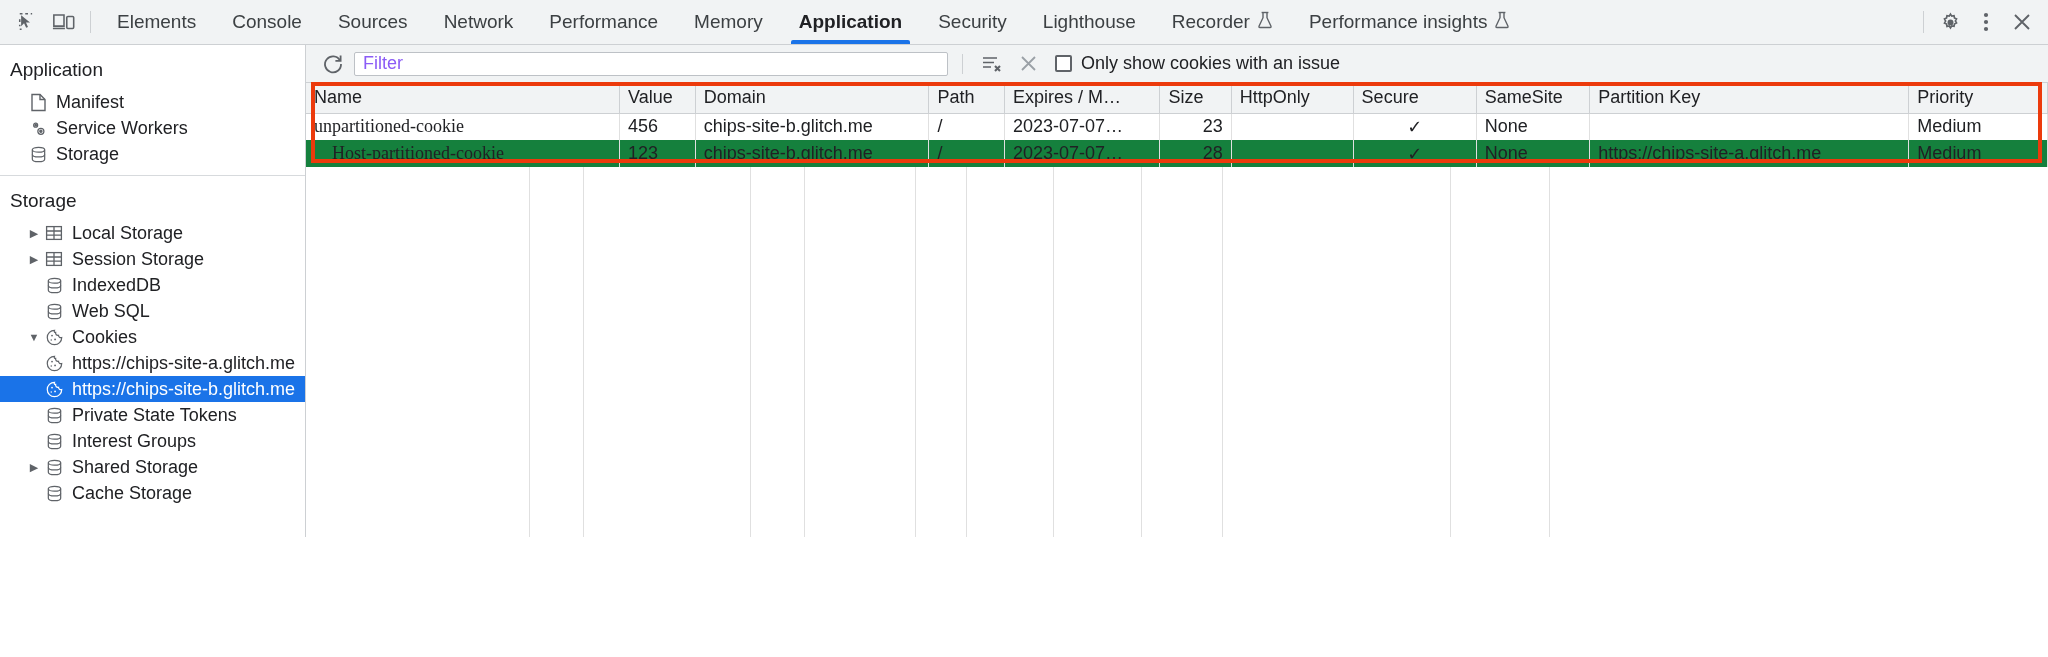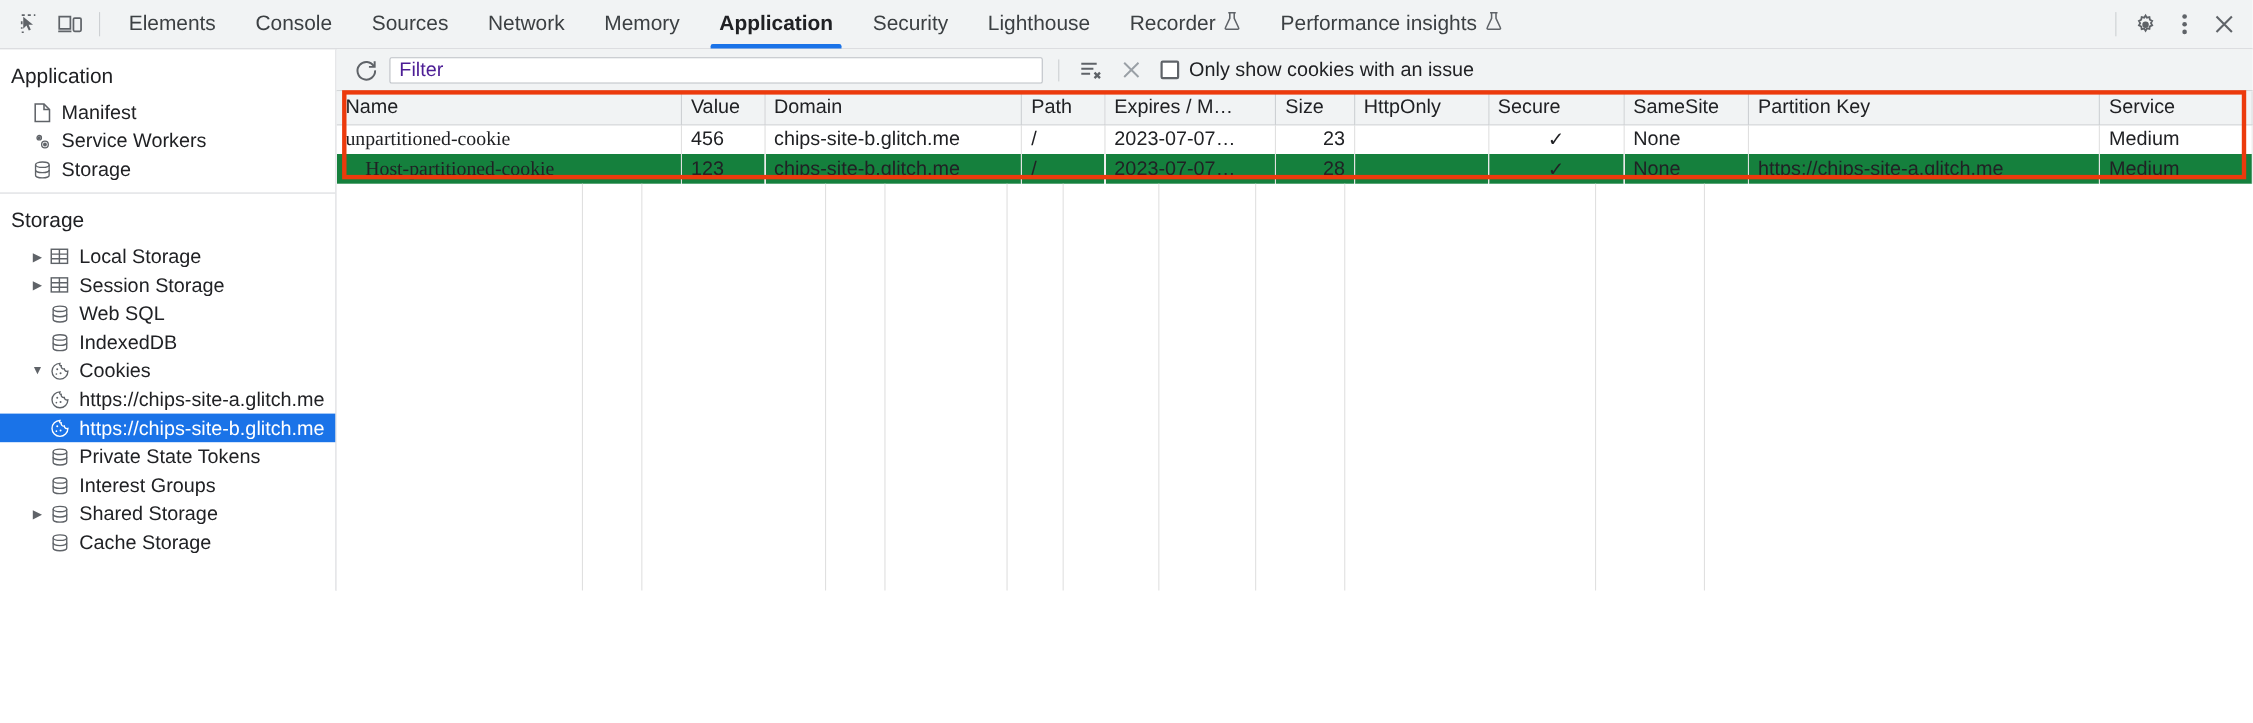--- a/index.html
+++ b/index.html
@@ -96,21 +96,21 @@
     gap: 6px;
   }
   .refresh-btn { width: 30px; height: 26px; display: flex; align-items: center; justify-content: center; color: #5f6368; }
   .filter-input {
     flex: 0 1 594px; height: 24px;
     background: #ffffff;
     border: 1px solid #bdc1c6;
     border-radius: 2px;
     display: flex; align-items: center;
     padding: 0 8px;
-    font-size: 18px; color: #4c1d95;
+    font-size: 18px; color: #8b5cf6;
   }
   .fb-sep { width: 1px; height: 20px; background: #cdd0d3; margin: 0 8px; }
   .fb-icon { width: 30px; height: 26px; display: flex; align-items: center; justify-content: center; color: #5f6368; }
   .fb-icon.dim { color: #9aa0a6; }
   .chk-wrap { display: flex; align-items: center; gap: 9px; margin-left: 6px; }
   .chk {
     width: 17px; height: 17px; border: 2px solid #5f6368; border-radius: 2px; background: #fff;
   }
   .chk-label { font-size: 18px; color: #202124; white-space: nowrap; }
 
@@ -181,20 +181,23 @@
       <div class="tab">
           <span>Console</span>
         </div>
       <div class="tab">
           <span>Sources</span>
         </div>
       <div class="tab">
           <span>Network</span>
         </div>
       <div class="tab">
+          <span>Performance</span>
+        </div>
+      <div class="tab">
           <span>Memory</span>
         </div>
       <div class="tab active">
           <span>Application</span>
         </div>
       <div class="tab">
           <span>Security</span>
         </div>
       <div class="tab">
           <span>Lighthouse</span>
@@ -311,33 +314,33 @@
 
         <div class="side-item indent-1">
           <span class="twisty empty">▶</span>
           <span class="side-icon">
             <svg width="19" height="19" viewBox="0 0 20 20" fill="none" stroke="#5f6368" stroke-width="1.3">
               <ellipse cx="10" cy="5" rx="6.5" ry="2.6"></ellipse>
               <path d="M3.5 5v10c0 1.4 2.9 2.6 6.5 2.6s6.5-1.2 6.5-2.6V5"></path>
               <path d="M3.5 10c0 1.4 2.9 2.6 6.5 2.6s6.5-1.2 6.5-2.6"></path>
             </svg>
           </span>
+          <span>IndexedDB</span>
+        </div>
+
+        <div class="side-item indent-1">
+          <span class="twisty empty">▶</span>
+          <span class="side-icon">
+            <svg width="19" height="19" viewBox="0 0 20 20" fill="none" stroke="#5f6368" stroke-width="1.3">
+              <ellipse cx="10" cy="5" rx="6.5" ry="2.6"></ellipse>
+              <path d="M3.5 5v10c0 1.4 2.9 2.6 6.5 2.6s6.5-1.2 6.5-2.6V5"></path>
+              <path d="M3.5 10c0 1.4 2.9 2.6 6.5 2.6s6.5-1.2 6.5-2.6"></path>
+            </svg>
+          </span>
           <span>Web SQL</span>
-        </div>
-
-        <div class="side-item indent-1">
-          <span class="twisty empty">▶</span>
-          <span class="side-icon">
-            <svg width="19" height="19" viewBox="0 0 20 20" fill="none" stroke="#5f6368" stroke-width="1.3">
-              <ellipse cx="10" cy="5" rx="6.5" ry="2.6"></ellipse>
-              <path d="M3.5 5v10c0 1.4 2.9 2.6 6.5 2.6s6.5-1.2 6.5-2.6V5"></path>
-              <path d="M3.5 10c0 1.4 2.9 2.6 6.5 2.6s6.5-1.2 6.5-2.6"></path>
-            </svg>
-          </span>
-          <span>IndexedDB</span>
         </div>
 
         <div class="side-item indent-1">
           <span class="twisty">▼</span>
           <span class="side-icon">
             <svg width="19" height="19" viewBox="0 0 20 20" fill="none" stroke="#5f6368" stroke-width="1.3">
               <path d="M10 2.4a7.6 7.6 0 1 0 7.6 7.6c-1.9.5-3.4-.6-3.4-2.3-2 .3-3.3-1-3-3-1.2.2-1.9-.9-1.2-2.3z"></path>
               <circle cx="7.4" cy="8" r="0.95" fill="#5f6368" stroke="none"></circle>
               <circle cx="10.6" cy="12" r="0.95" fill="#5f6368" stroke="none"></circle>
               <circle cx="6.6" cy="12.6" r="0.8" fill="#5f6368" stroke="none"></circle>
@@ -483,21 +486,21 @@
               <th>Name</th>
               <th>Value</th>
               <th>Domain</th>
               <th>Path</th>
               <th>Expires / M…</th>
               <th class="num">Size</th>
               <th>HttpOnly</th>
               <th>Secure</th>
               <th>SameSite</th>
               <th>Partition Key</th>
-              <th>Service</th>
+              <th>Priority</th>
             </tr>
           </thead>
           <tbody>
             <tr>
               <td class="name-cell">unpartitioned-cookie</td>
               <td>456</td>
               <td>chips-site-b.glitch.me</td>
               <td>/</td>
               <td>2023-07-07…</td>
               <td class="num">23</td>

